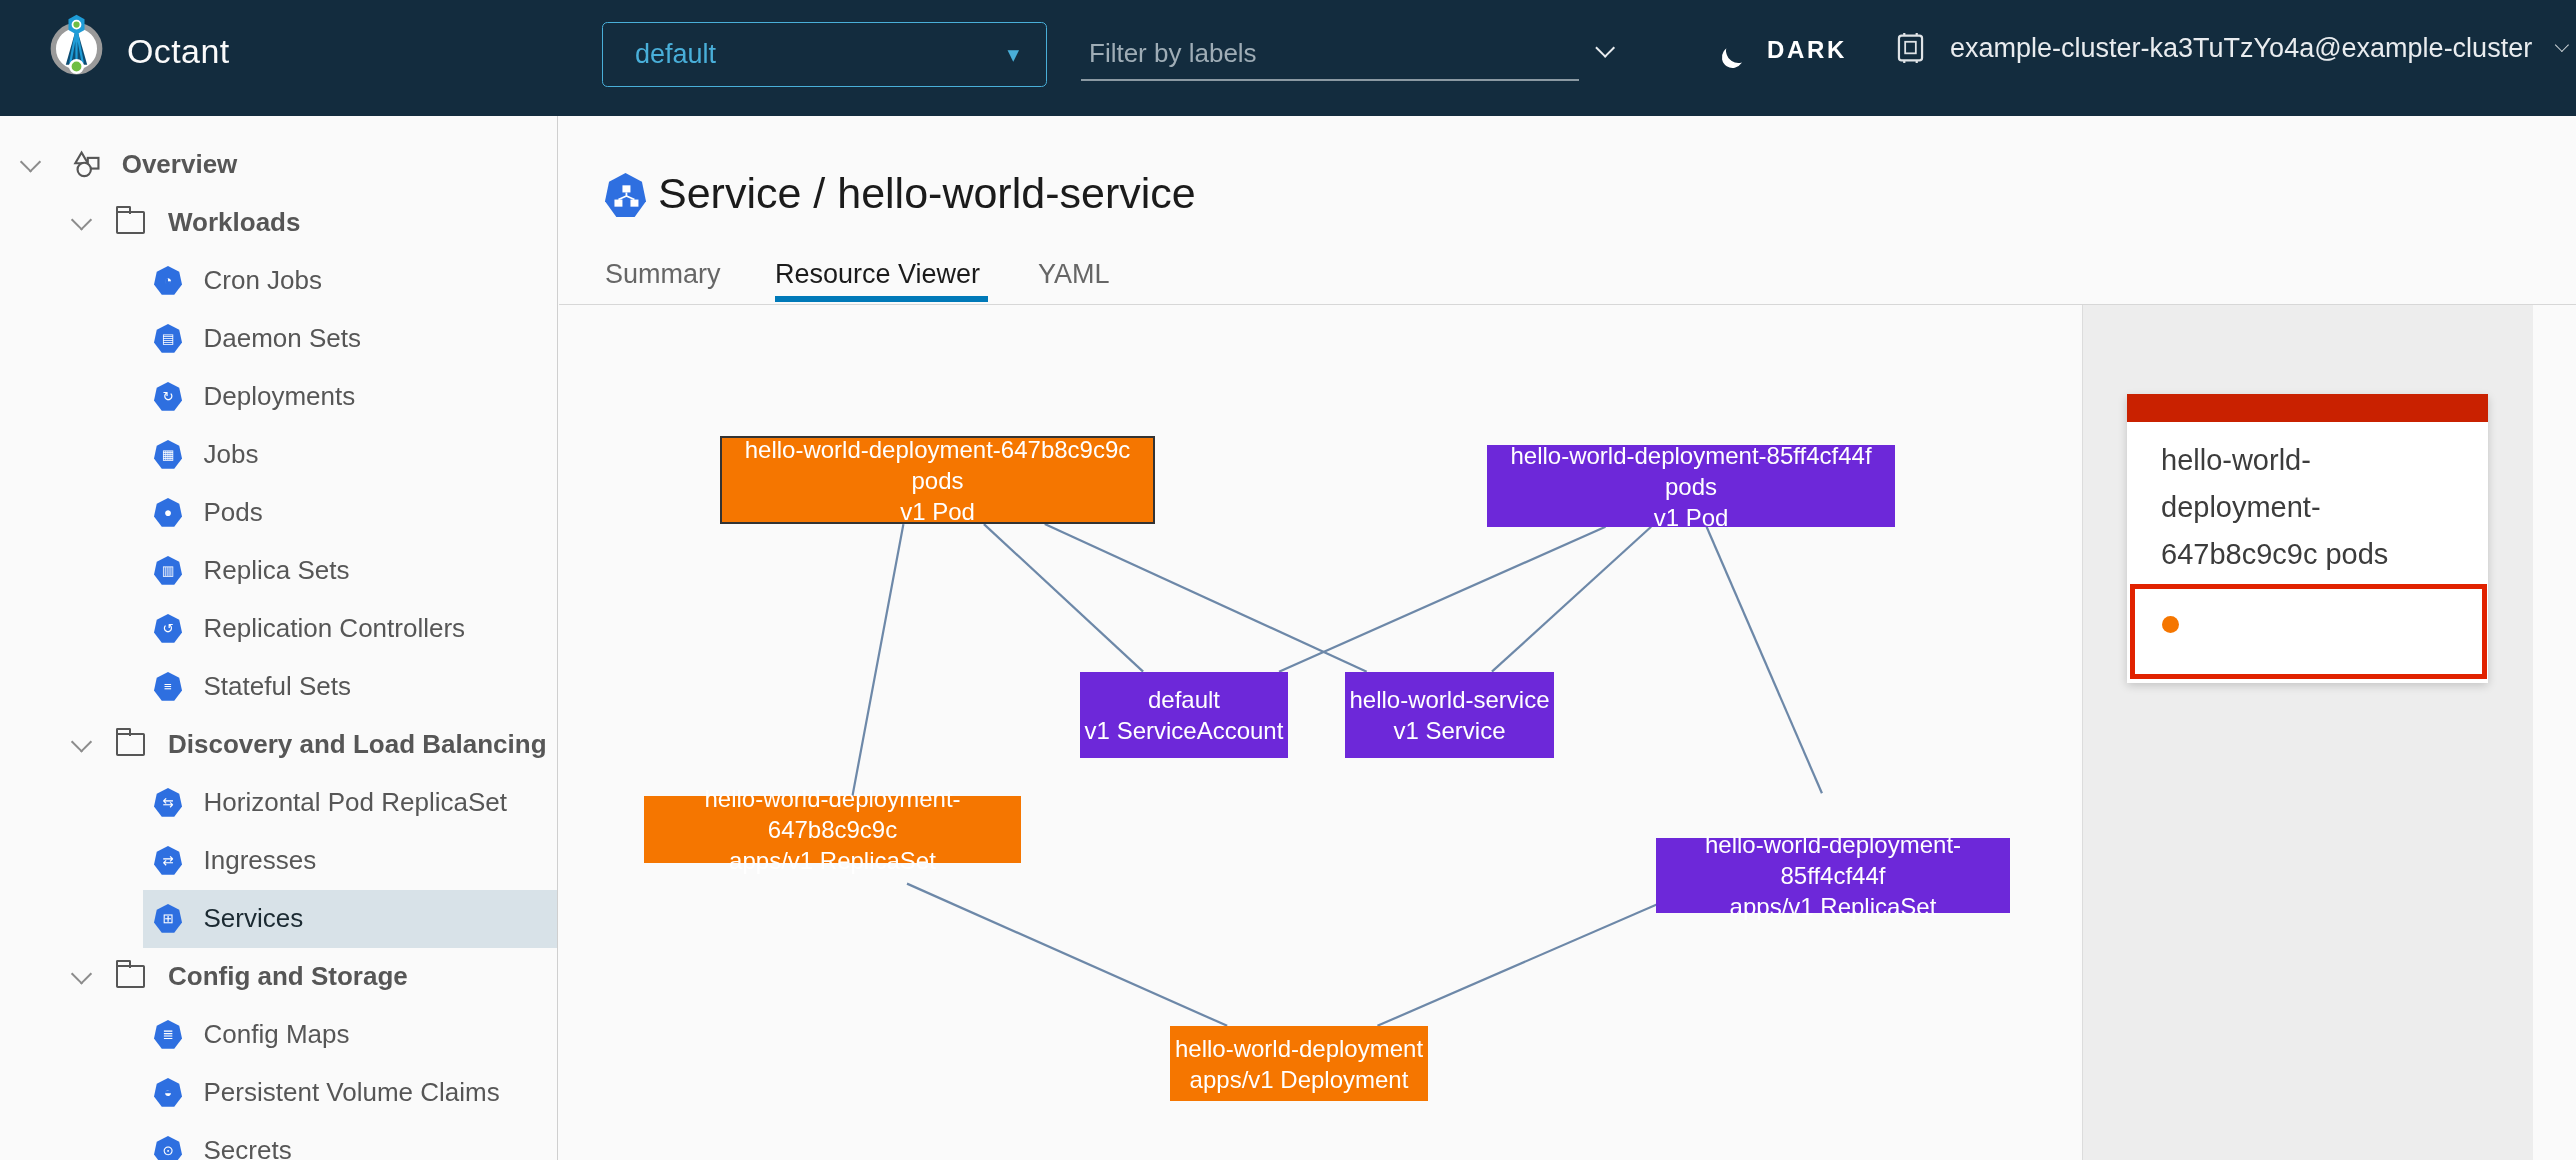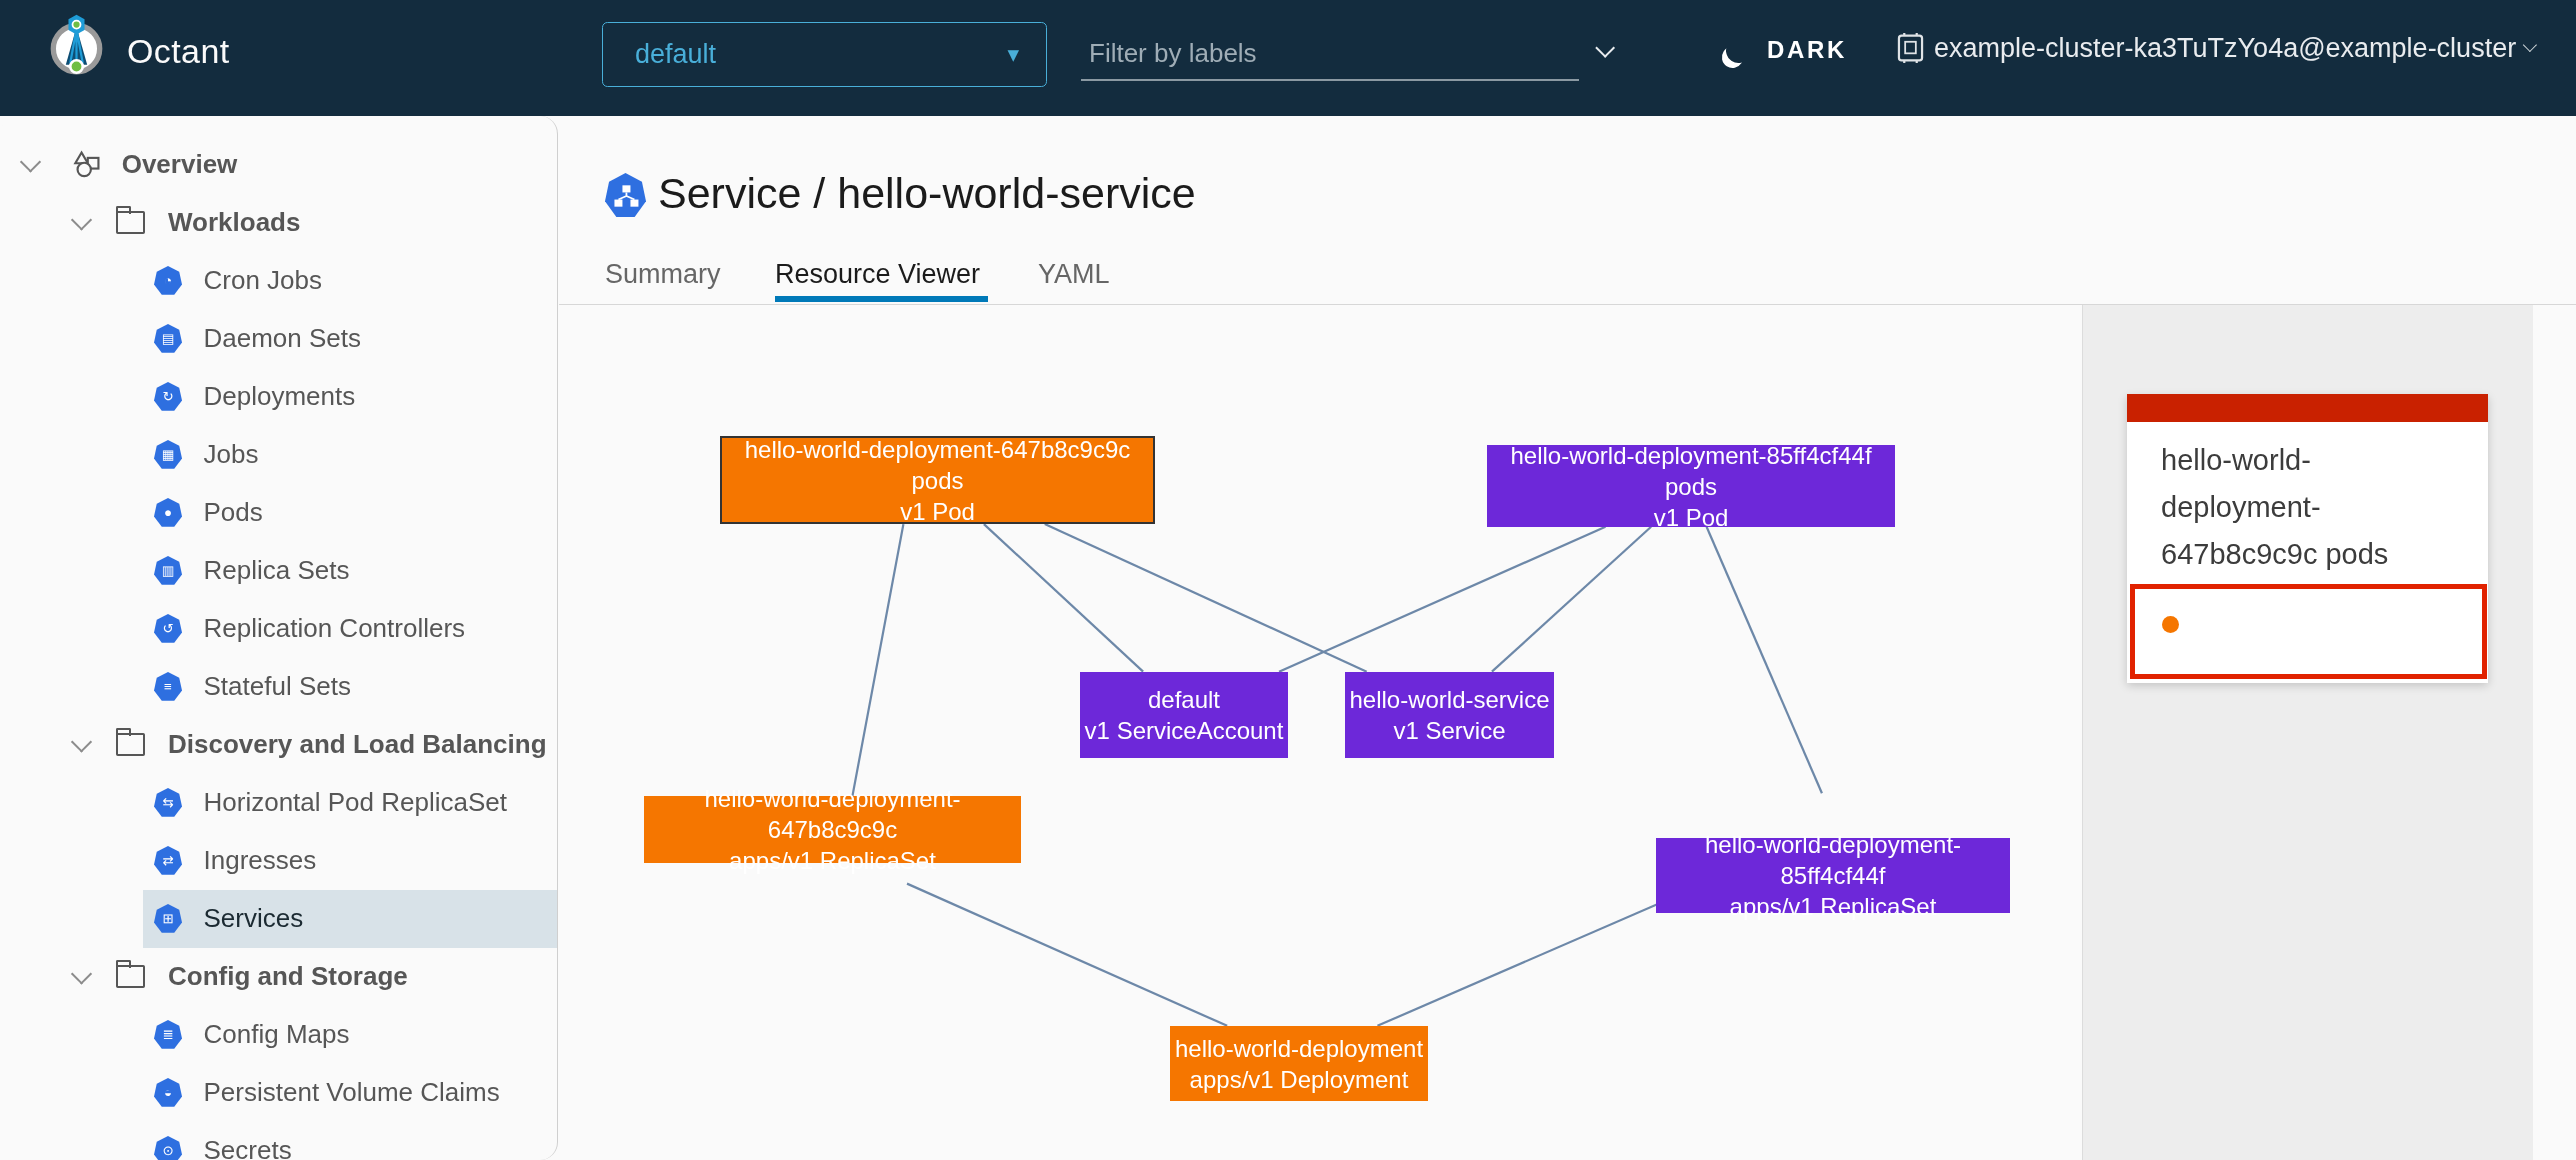--- a/index.html
+++ b/index.html
@@ -15,26 +15,26 @@
   .ns-dd .val{color:#49afd9;font-size:27px;}
   .ns-dd .caret{color:#49afd9;font-size:23px;}
   .filter{position:absolute;left:1081px;top:18px;width:537px;height:63px;}
   .filter .lbl{position:absolute;left:8px;top:19.7px;color:#9fadb6;font-size:26px;}
   .filter .line{position:absolute;left:0;top:61px;width:498px;height:1.8px;background:#8b99a2;}
   .chev{display:inline-block;border-right:2.7px solid #e9ecef;border-bottom:2.7px solid #e9ecef;transform:rotate(45deg);}
   .filter .chev{position:absolute;left:517px;top:23px;width:14.3px;height:14.3px;}
   .theme{position:absolute;left:1726px;top:36px;display:flex;align-items:center;gap:16px;cursor:pointer;}
   .moon{width:25px;height:25px;border-radius:50%;box-shadow:-7.2px 5.4px 0 -1.8px #fff;transform:rotate(-12deg);}
   .theme .t-lbl{color:#fff;font-size:24px;font-weight:700;letter-spacing:2.7px;}
-  .ctx{position:absolute;left:1896px;top:32px;display:flex;align-items:center;gap:9px;cursor:pointer;}
+  .ctx{position:absolute;left:1896px;top:32px;display:flex;align-items:center;gap:25px;cursor:pointer;}
   .ctx .c-lbl{color:#e9ecef;font-size:27px;}
   .ctx .chev{width:9.8px;height:9.8px;border-width:1.8px;border-color:#cfd6da;margin-top:-5.4px;}
 
   
-  .sidebar{position:absolute;left:0;top:116px;width:558px;height:1044px;background:#fafafa;border-right:0.9px solid #cfcfcf;z-index:5;border-radius:18px;}
+  .sidebar{position:absolute;left:0;top:116px;width:558px;height:1044px;background:#fafafa;border-right:0.9px solid #cfcfcf;z-index:5;}
   .srow{height:58px;display:flex;align-items:center;cursor:pointer;color:#565656;font-size:26px;}
   .srow.first{margin-top:19.7px;}
   .srow .tchev{width:15px;height:15px;border-right:2.2px solid #8c8c8c;border-bottom:2.2px solid #8c8c8c;
     transform:rotate(45deg) translate(-1.8px,-1.8px);flex:0 0 auto;}
   .lvl0{padding-left:23px;}
   .lvl0 .tchev{margin-right:32px;}
   .lvl1{padding-left:74px;}
   .lvl1 .tchev{margin-right:27px;}
   .lvl2{padding-left:154px;}
   .slabel{white-space:nowrap;}

